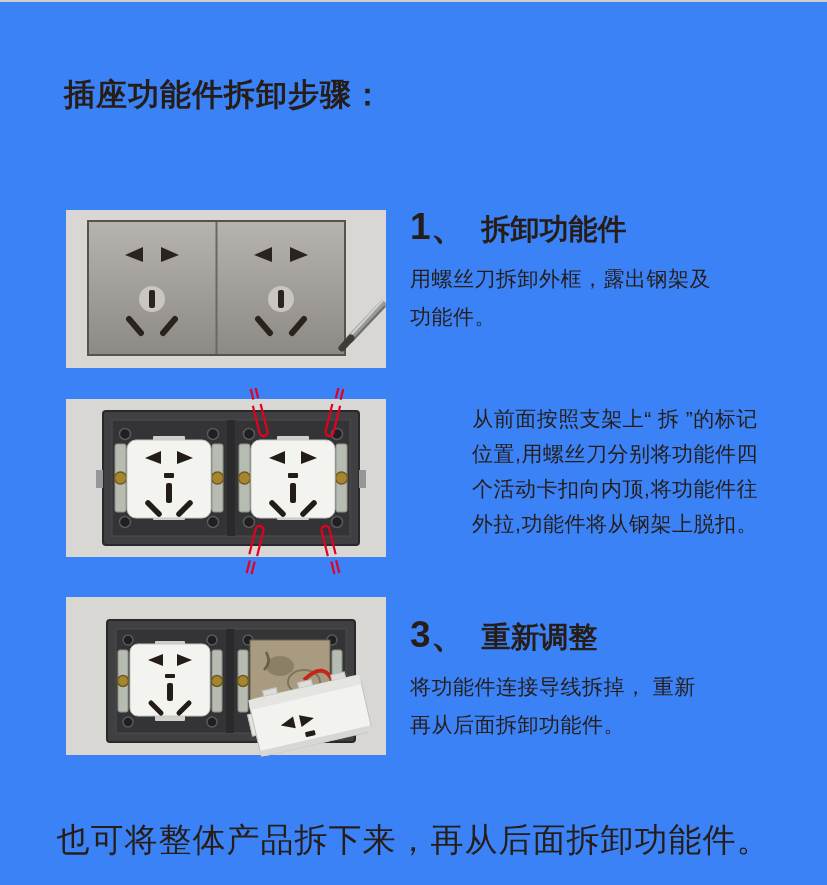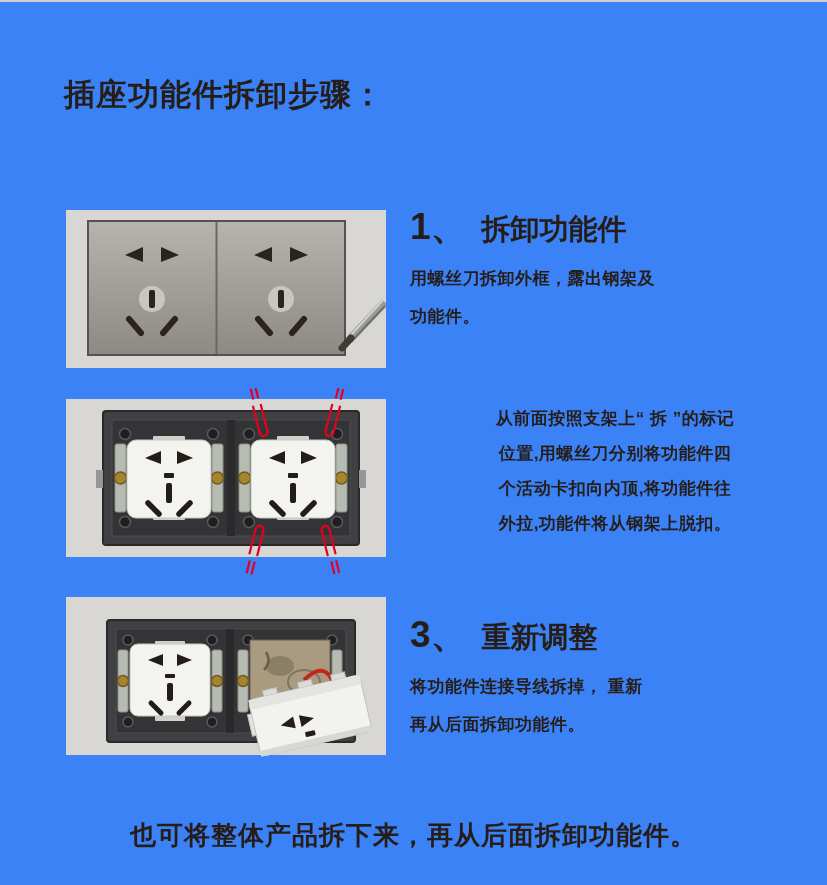--- a/index.html
+++ b/index.html
@@ -18,27 +18,27 @@
   .photo-2 { top:388px; }
   .photo-3 { top:596px; }
   .step-text { position:absolute; left:410px; width:410px; }
   .step-text-1 { top:205px; }
   .step-text-2 { top:394px; }
   .step-text-3 { top:592px;margin-top:21px; }
   .step-heading { font-weight:bold; font-size:29px; line-height:44px; white-space:nowrap; }
   .step-num { font-size:37px; }
   .spaced .step-title { margin-left:14px; }
   .step-body {
-    margin-top:9px; font-size:17px; line-height:38px;
-    letter-spacing:0.5px; white-space:pre-line; font-weight:bold;
+    margin-top:9px; font-size:21px; line-height:38px;
+    letter-spacing:0.5px; white-space:pre-line; font-weight:normal;
   }
   .step-text-2 .step-body { line-height:35px; margin-top:7px;text-align:center; }
   .footer-note {
     position:absolute; left:0; right:0; top:818px; text-align:center;
-    font-size:26px; font-weight:bold; letter-spacing:1px;
+    font-size:33px; font-weight:normal; letter-spacing:1px;
   }
 </style>
 </head>
 <body>
 
 <div class="page">
   <div class="top-line"></div>
 
   <div class="doc-title">插座功能件拆卸步骤：</div>
 

